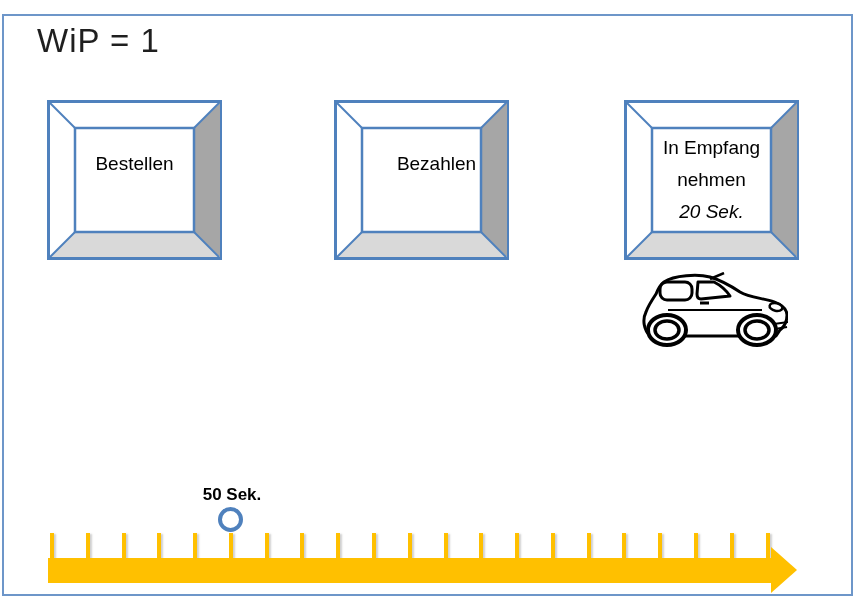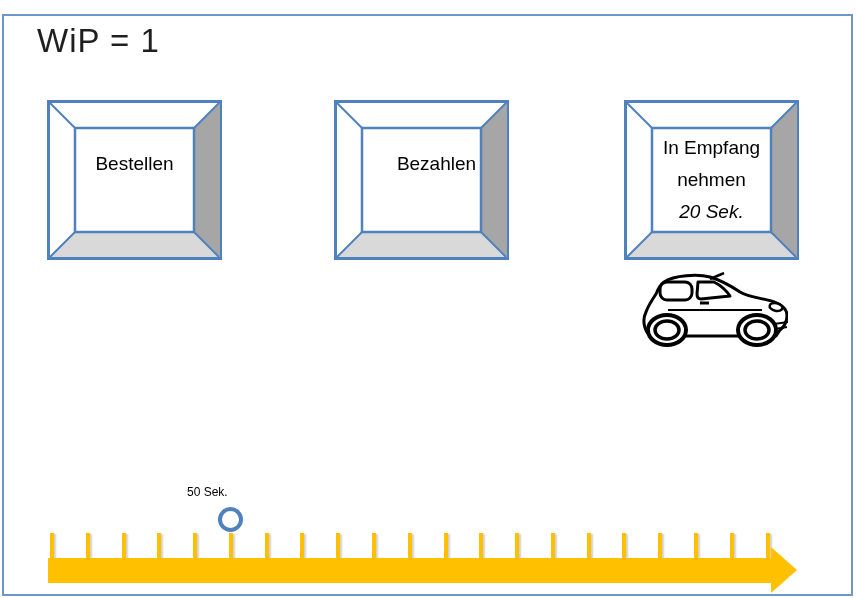--- a/index.html
+++ b/index.html
@@ -21,22 +21,22 @@
     position:absolute;left:28px;top:28px;right:28px;bottom:28px;
     display:flex;flex-direction:column;justify-content:center;align-items:center;
     text-align:center;
   }
   .station .labels .line{
     height:32px;line-height:32px;font-size:19px;color:#000;white-space:nowrap;
   }
   .station .labels .time{font-style:italic;}
   .car{position:absolute;left:640px;top:272px;}
   .marker-label{
-    position:absolute;left:187px;top:485px;width:90px;
-    font-size:12px;color:#000;
+    position:absolute;left:187px;top:485px;width:90px;text-align:center;
+    font-size:17px;color:#000;font-weight:bold;
   }
   .marker-circle{
     position:absolute;left:218px;top:507px;width:25px;height:25px;
     border:4px solid #4F81BD;border-radius:50%;background:#fff;box-sizing:border-box;
   }
   .ticks{position:absolute;left:0;top:0;width:856px;height:598px;pointer-events:none;}
   .tick{
     position:absolute;top:533px;width:4px;height:26px;background:#FFC000;
     box-shadow:2px 1px 2px rgba(120,120,120,0.35);
   }

